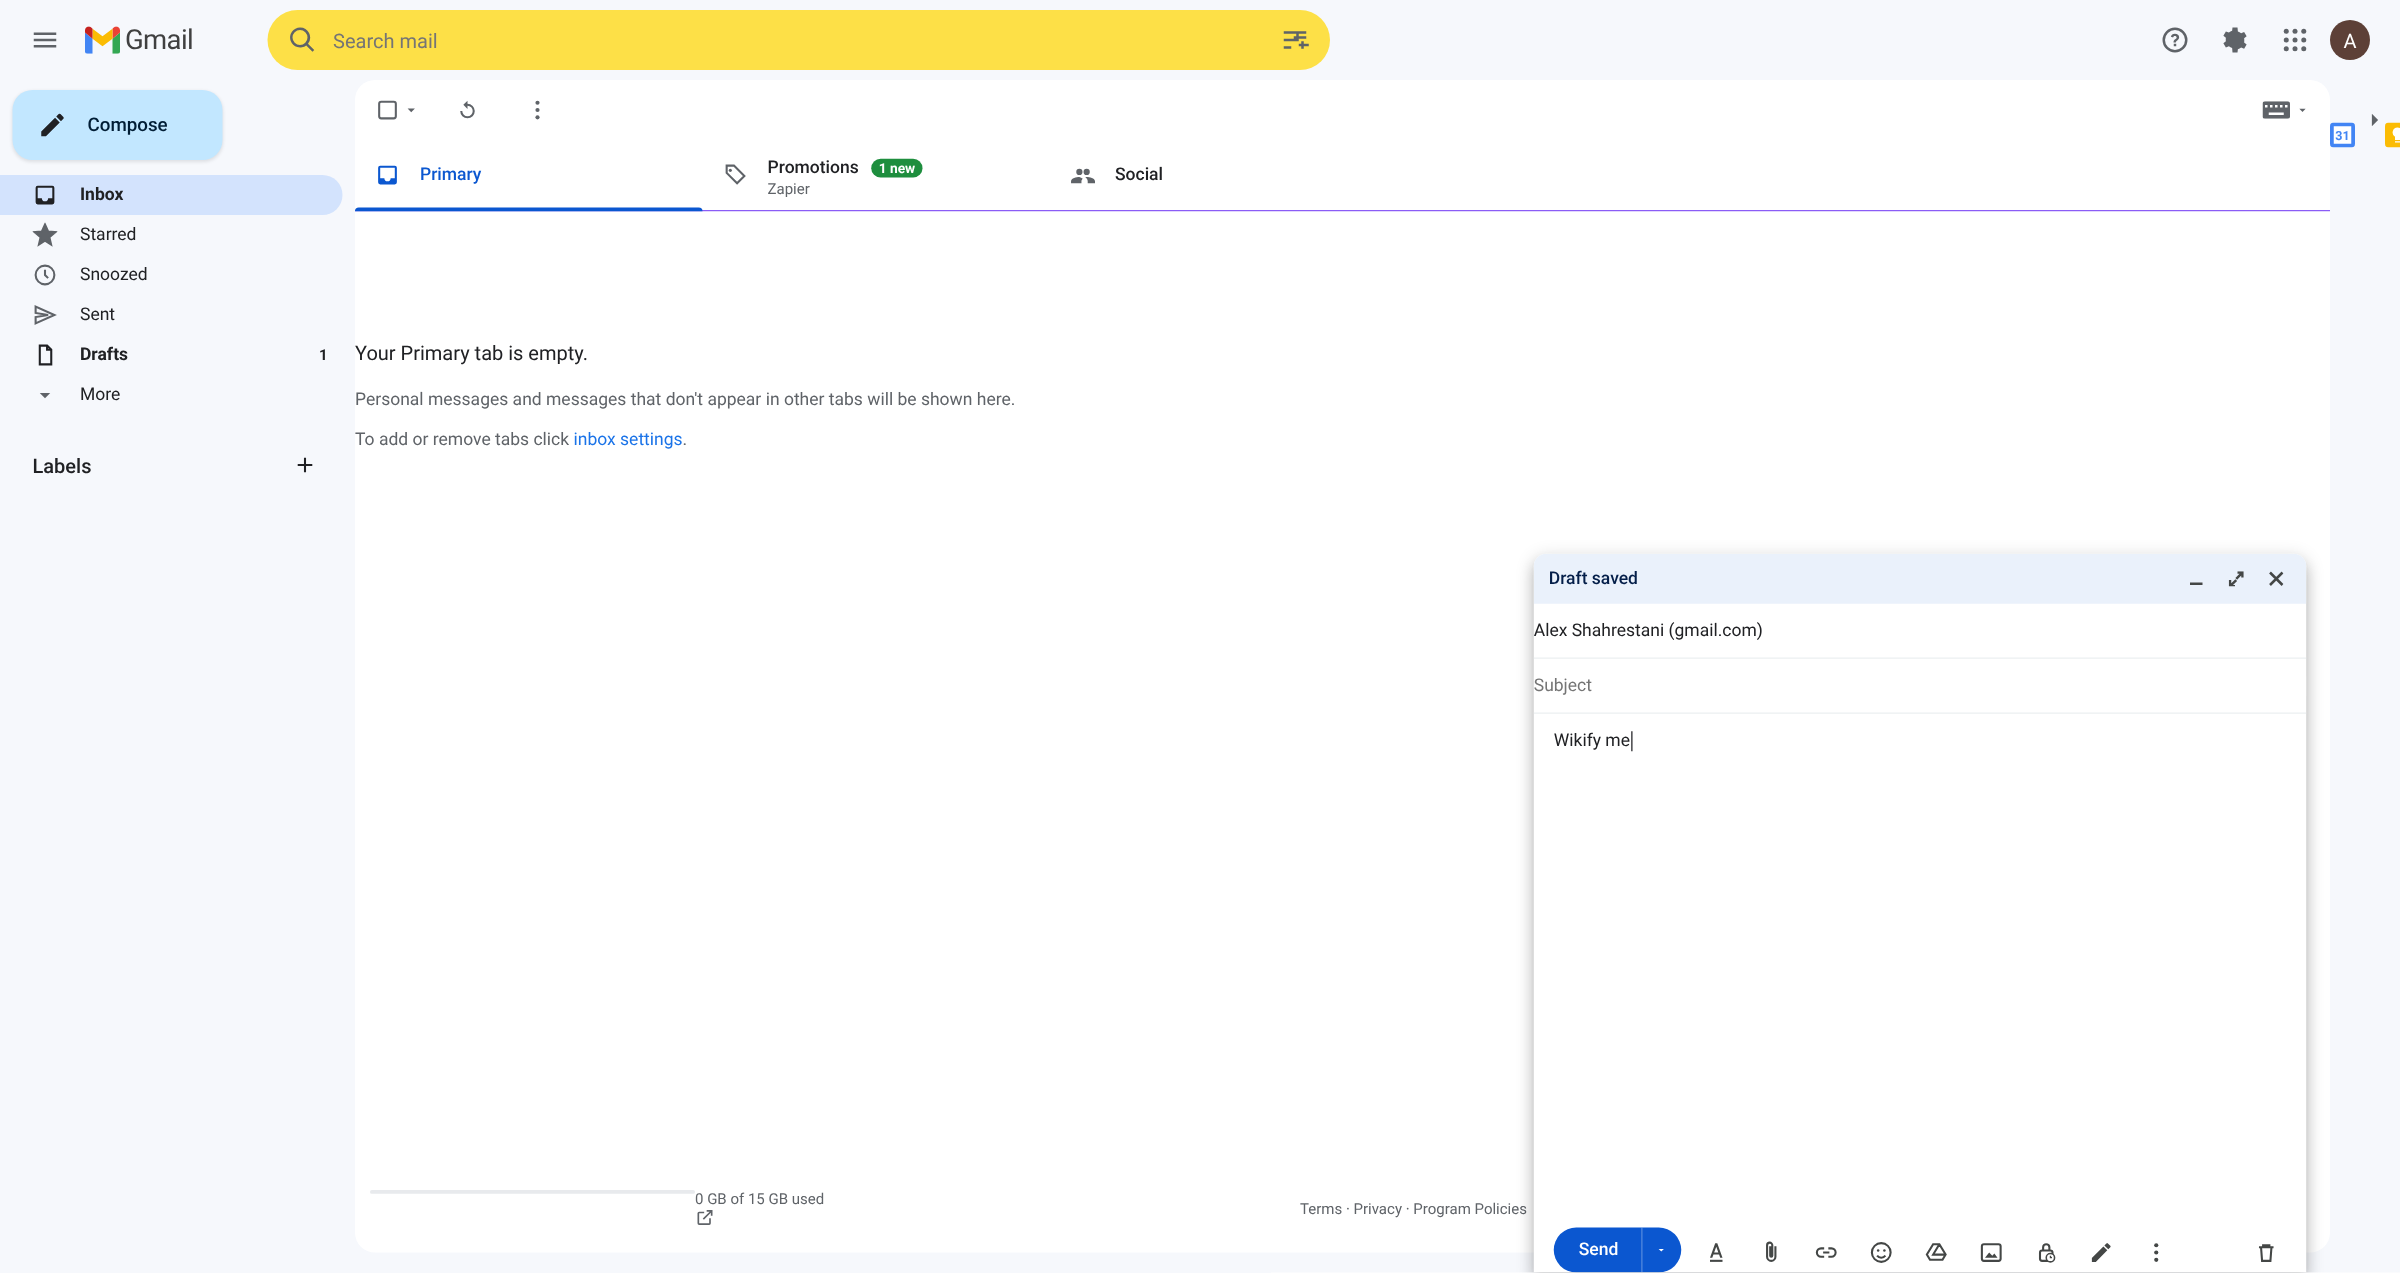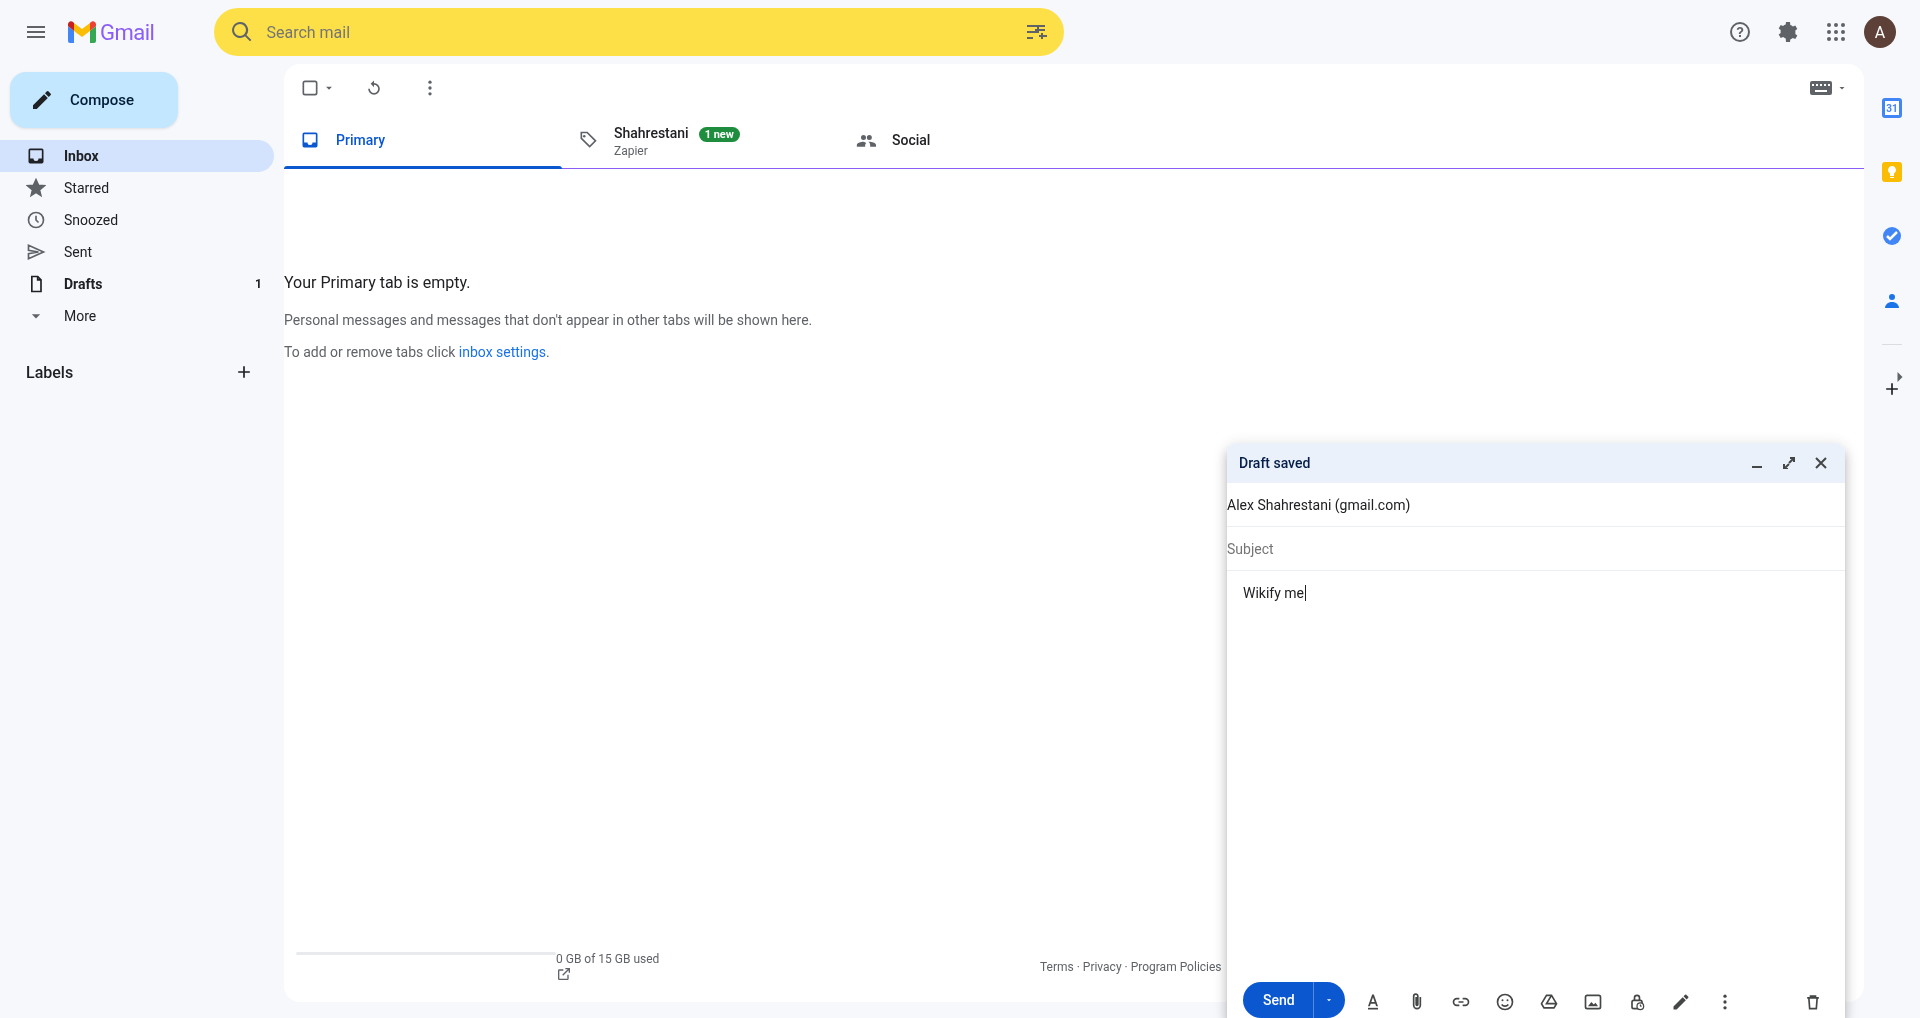--- a/index.html
+++ b/index.html
@@ -2,21 +2,21 @@
 <html><head>
 <meta charset="utf-8">
 <style>
   * { box-sizing: border-box; margin: 0; padding: 0; font-family: 'Google Sans', Roboto, Arial, sans-serif; }
   body { background: #f6f8fc; width: 1920px; height: 1018px; overflow: hidden; color: #202124; position: relative; }
 
   
   .header { height: 64px; display: flex; align-items: center; padding: 0 8px; }
   .hamburger { width: 48px; height: 48px; display: flex; align-items: center; justify-content: center; border-radius: 50%; cursor: pointer; margin: 0 4px; }
   .gmail-logo { display: flex; align-items: center; margin-left: 4px; cursor: pointer; }
-  .gmail-logo-text { font-size: 22px; color: #8b5cf6; margin-left: 4px; letter-spacing: -0.5px; }
+  .gmail-logo-text { font-size: 22px; color: #404040; margin-left: 4px; letter-spacing: -0.5px; }
   .search-bar { margin-left: 60px; background: #fde047; border-radius: 30px; height: 48px; width: 850px; display: flex; align-items: center; padding: 0 8px; }
   .search-icon-box, .tune-icon-box { width: 40px; height: 40px; display:flex; align-items:center; justify-content:center; border-radius:50%; cursor:pointer; }
   .search-input { flex:1; border:none; background:transparent; font-size:16px; color:#5f6368; outline:none; padding:0 4px; }
   .header-right { margin-left:auto; display:flex; align-items:center; gap:8px; padding-right:16px; }
   .header-icon-btn { width:40px; height:40px; display:flex; align-items:center; justify-content:center; border-radius:50%; cursor:pointer; }
   .avatar { width:32px; height:32px; border-radius:50%; background:#5d4037; color:#fff; display:flex; align-items:center; justify-content:center; font-size:16px; cursor:pointer; }
 
   
   .layout { display:flex; height: calc(1018px - 64px); }
 
@@ -51,21 +51,21 @@
   .empty-p { font-size:14px; color:#5f6368; margin-bottom:16px; }
   .empty-p a { color:#1a73e8; cursor:pointer; text-decoration:none; }
 
   .footer { display:flex; align-items:center; padding: 0 16px 20px 12px; font-size:12px; color:#5f6368; }
   .footer .divider-line { width:260px; height:3px; background:#e8eaed; border-radius:2px; margin-bottom:14px; }
   .footer-col { display:flex; flex-direction:row; }
   .footer-links { position:absolute; left: 756px; font-size:12px; color:#5f6368; }
   .footer-open-icon { margin-left:10px; cursor:pointer; }
 
   
-  .right-rail { position:absolute; right:0; top:64px; width:56px; display:flex; flex-direction:column; align-items:center; padding-top:24px; gap:24px; }
+  .right-rail { position:absolute; right:0; top:64px; width:56px; display:flex; flex-direction:row; align-items:center; padding-top:24px; gap:24px; }
   .rail-btn { width:40px; height:40px; display:flex; align-items:center; justify-content:center; border-radius:50%; cursor:pointer; }
   .rail-divider { width:20px; height:1px; background:#dadce0; }
   .rail-expand { position:absolute; right:0; bottom:12px; }
 
   
   .compose-window { position:absolute; right: 75px; bottom:0; width:618px; height:575px; background:#fff; border-radius:10px 10px 0 0; box-shadow: 0 8px 10px 1px rgba(0,0,0,0.14),0 3px 14px 2px rgba(0,0,0,0.12),0 5px 5px -3px rgba(0,0,0,0.2); display:flex; flex-direction:column; overflow:hidden; }
   .compose-header { background:#eaf1fb; height:40px; display:flex; align-items:center; padding:0 12px; }
   .compose-header-title { font-size:14px; color:#041e49; flex:1; font-weight:500; }
   .compose-header-icons { display:flex; gap:8px; }
   .compose-header-icons .hbtn { width:24px; height:24px; display:flex; align-items:center; justify-content:center; cursor:pointer; }
@@ -258,21 +258,21 @@
           </svg>
         <span class="tab-title">Primary</span>
       </div>
       <div class="tab">
         <svg width="20" height="20" viewBox="0 0 24 24">
             <path fill="none" stroke="#5f6368" stroke-width="2" d="M11 3H4v7l10 10 7-7z"></path>
             <circle cx="7.5" cy="7.5" r="1.5" fill="#5f6368"></circle>
           </svg>
         <div class="tab-col">
           <div>
-            <span class="tab-title" style="color:#202124">Shahrestani</span>
+            <span class="tab-title" style="color:#202124">Promotions</span>
             <span class="badge">1 new</span>
           </div>
           <span class="tab-sub">Zapier</span>
         </div>
       </div>
       <div class="tab">
         <svg width="20" height="20" viewBox="0 0 24 24">
             <path class="g-icon" d="M9 12a3 3 0 1 0 0-6 3 3 0 0 0 0 6zm7 0a3 3 0 1 0 0-6 3 3 0 0 0 0 6zm-7 2c-2.7 0-8 1.3-8 4v2h10v-2c0-1 .5-1.8 1.3-2.5A14 14 0 0 0 9 14zm7 0c-.4 0-.8 0-1.3.1 1.3.9 2.3 2.1 2.3 3.9v2h7v-2c0-2.7-5.3-4-8-4z"></path>
           </svg>
         <span class="tab-title" style="color:#202124">Social</span>

